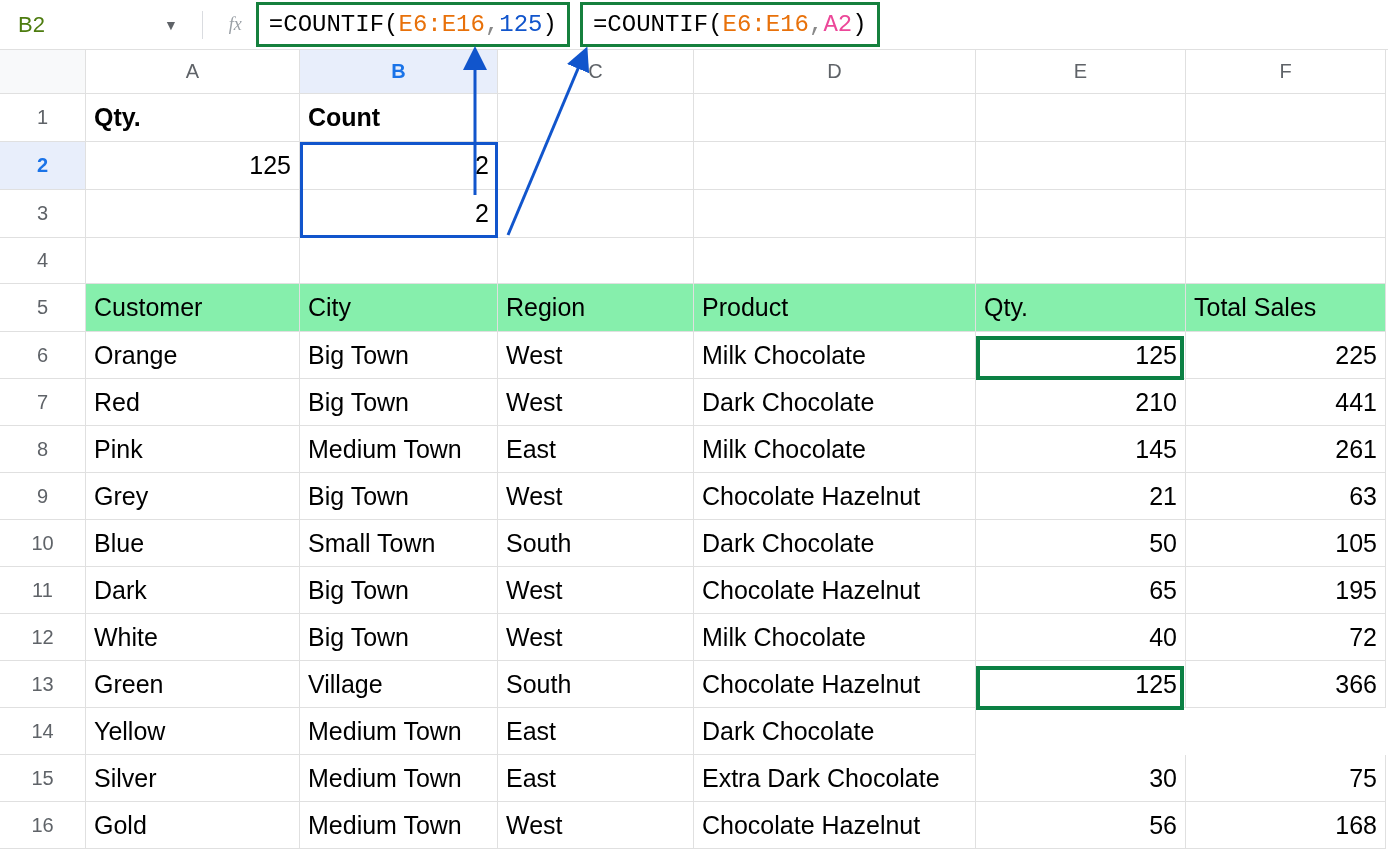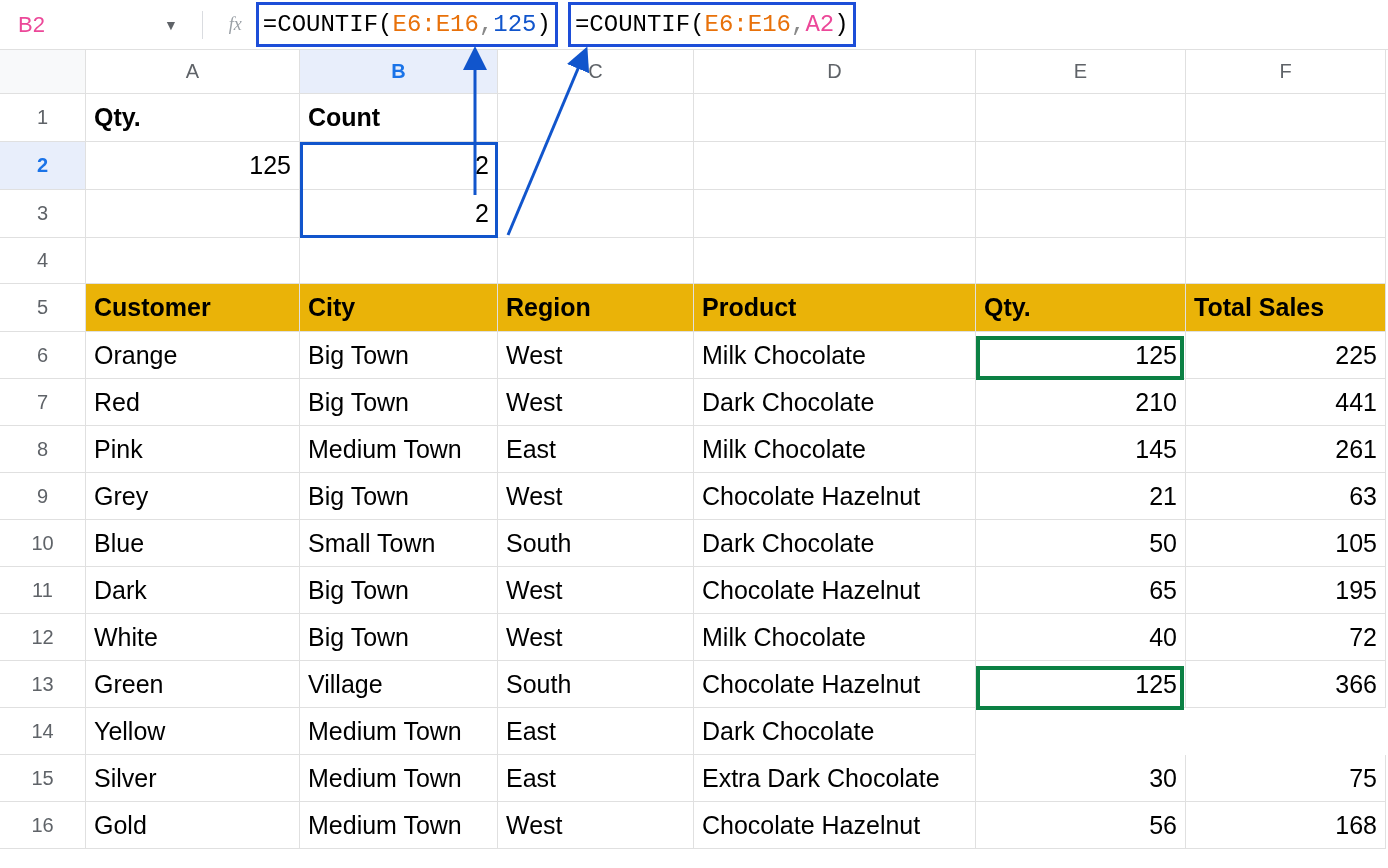--- a/index.html
+++ b/index.html
@@ -9,42 +9,42 @@
       display: flex;
       align-items: center;
       height: 50px;
       padding-left: 14px;
       border-bottom: 1px solid #e0e0e0;
       position: relative;
     }
     .cell-ref {
       width: 140px;
       font-size: 22px;
-      color: #ec4899;
+      color: #4d7c0f;
       padding-left: 4px;
     }
     .dropdown-arrow {
       color: #5f6368;
       font-size: 14px;
       padding: 0 10px;
     }
     .divider-v {
       width: 1px; height: 28px; background: #dadce0; margin: 0 14px;
     }
     .fx-icon {
       font-style: italic;
       color: #9aa0a6;
       font-size: 18px;
       font-family: Georgia, serif;
       margin-right: 14px;
       margin-left: 12px;
     }
     .formula-box {
-      border: 3px solid #1d4ed8;
-      padding: 6px 4px;
+      border: 3px solid #15803d;
+      padding: 6px 10px;
       font-size: 24px;
       font-family: 'Courier New', monospace;
       letter-spacing: 0;
       display: inline-block;
       white-space: pre;
     }
     .formula-box .eq { color: #000; }
     .formula-box .par { color: #000; }
     .formula-box .range { color: #e8710a; }
     .formula-box .comma { color: #888; }
@@ -95,21 +95,21 @@
       border-bottom: 1px solid #e0e0e0;
       display: flex;
       align-items: center;
       font-size: 25px;
       color: #000;
       padding: 0 8px;
     }
     .cell.left { justify-content: flex-start; }
     .cell.right { justify-content: flex-end; }
     .cell.bold { font-weight: 700; }
-    .cell.header-row { background: #eab308; font-weight: 700; }
+    .cell.header-row { background: #86efac; font-weight: 400; }
     
     .wA { width: 214px; }
     .wB { width: 198px; }
     .wC { width: 196px; }
     .wD { width: 282px; }
     .wE { width: 210px; }
     .wF { width: 200px; }
     .h48 { height: 48px; }
     .h47 { height: 47px; }
     .h46 { height: 46px; }

